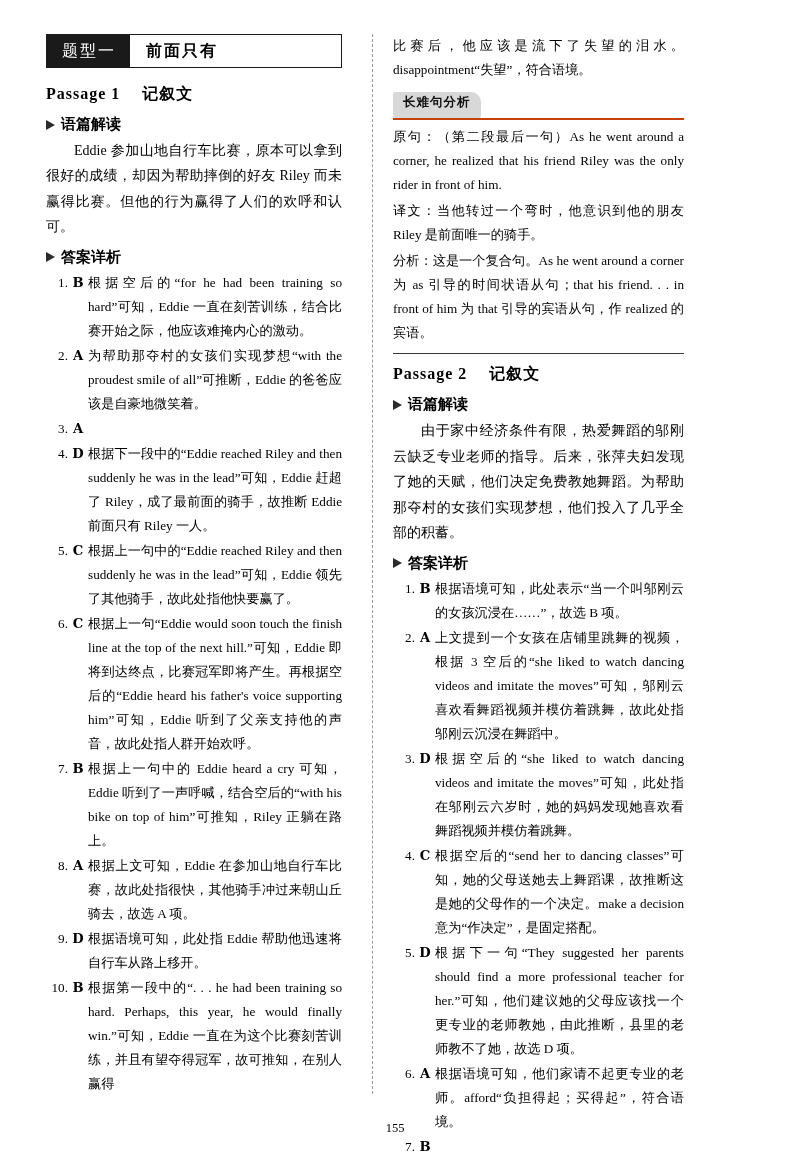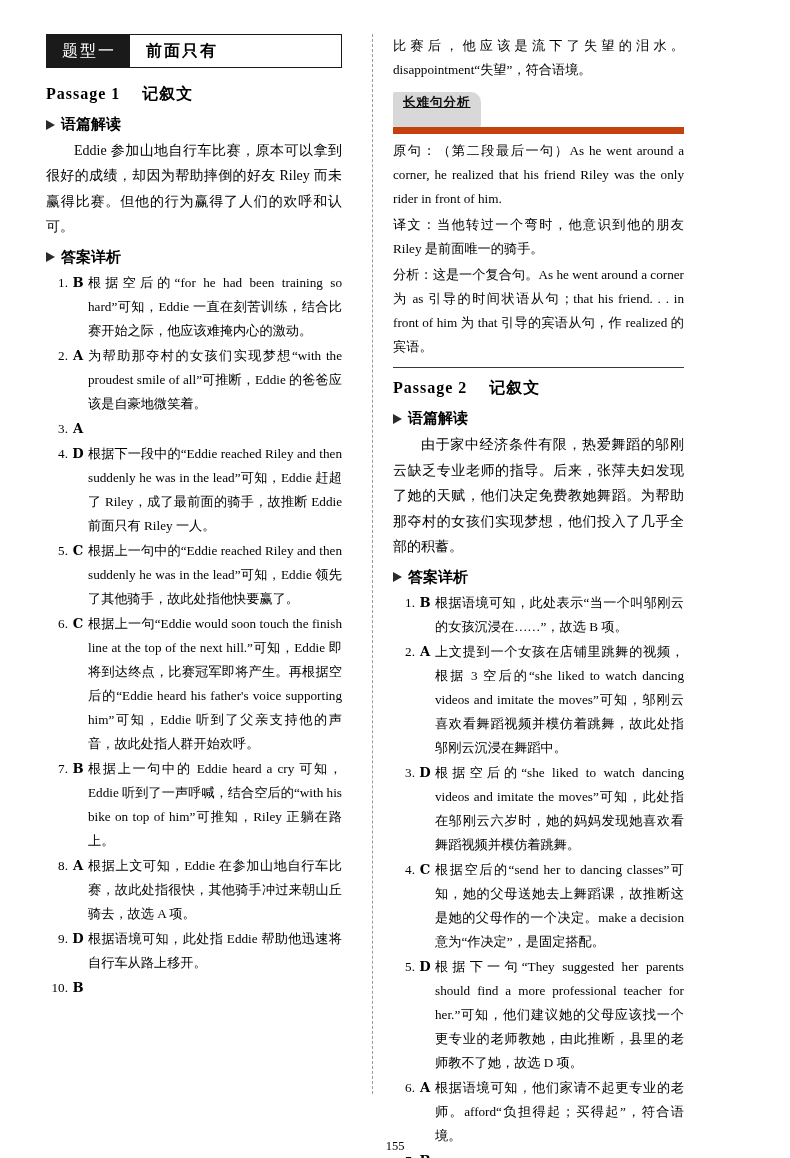--- a/index.html
+++ b/index.html
@@ -143,43 +143,42 @@
   }
   
   .analysis-tag {
     display: inline-block;
     background: #d8d8d8;
     color: #111;
     font-family: "DejaVu Sans", sans-serif;
     font-weight: bold;
     font-size: 12.5px;
     letter-spacing: 1px;
-    padding: 2px 10px 16px 10px;
+    padding: 2px 10px 7px 10px;
     border-radius: 2px 10px 2px 2px;
     margin: 10px 0 0 0;
-    text-decoration: underline;
   }
   .analysis-box {
-    border-top: 7px solid #c2410c;
+    border-top: 2px solid #c2410c;
     border-bottom: 1px solid #3a3a3a;
     padding: 5px 0 6px 0;
     margin-bottom: 10px;
   }
   .ana-line {
     font-size: 13.2px;
     line-height: 1.82;
     text-align: justify;
     margin: 0 0 2px 0;
   }
   .ana-label {
     font-family: "DejaVu Sans", sans-serif;
   }
   .page-num {
     position: absolute;
-    bottom: 4px;
+    bottom: 22px;
     left: 0;
     width: 790px;
     text-align: center;
     font-family: "Liberation Serif", serif;
     font-size: 12.5px;
   }
   .top-note {
     font-size: 13.2px;
     line-height: 1.82;
     text-align: justify;
@@ -255,20 +254,21 @@
           <span class="item-text">根据上文可知，Eddie 在参加山地自行车比赛，故此处指很快，其他骑手冲过来朝山丘骑去，故选 A 项。</span>
         </li>
         <li class="item">
           <span class="item-num">9.</span>
           <span class="item-ans">D</span>
           <span class="item-text">根据语境可知，此处指 Eddie 帮助他迅速将自行车从路上移开。</span>
         </li>
         <li class="item">
           <span class="item-num">10.</span>
           <span class="item-ans">B</span>
+          <span class="item-text">根据第一段中的“. . . he had been training so hard. Perhaps, this year, he would finally win.”可知，Eddie 一直在为这个比赛刻苦训练，并且有望夺得冠军，故可推知，在别人赢得</span>
         </li>
       </ul>
     </div>
 
     <div class="col col-right">
 
       <p class="top-note">比赛后，他应该是流下了失望的泪水。disappointment“失望”，符合语境。</p>
 
       <div class="analysis-tag">长难句分析</div>
       <div class="analysis-box">

